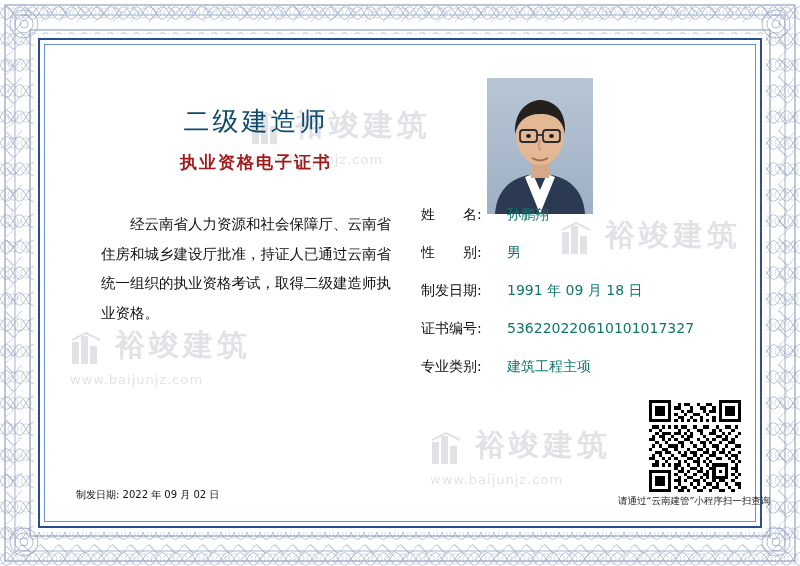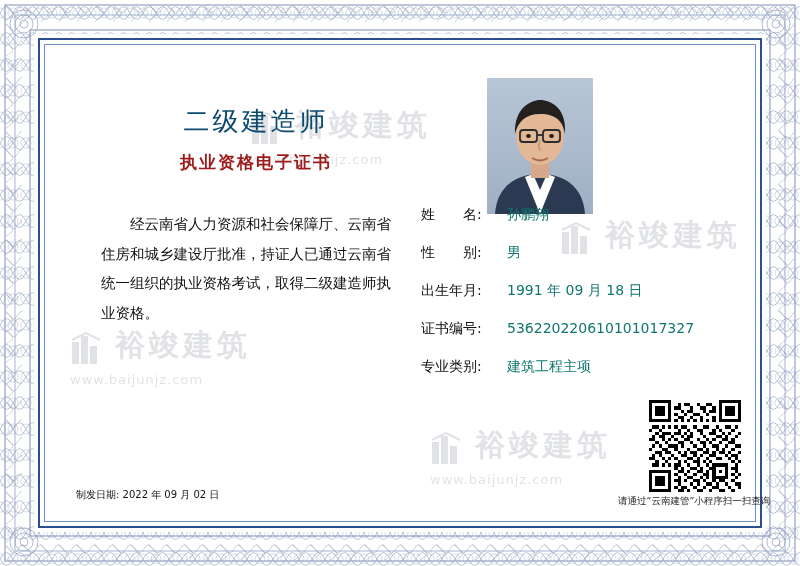--- a/index.html
+++ b/index.html
@@ -332,21 +332,21 @@
     <div class="fields">
       <div class="field-row">
         <span class="field-label">姓　　名:</span>
         <span class="field-value">孙鹏翔</span>
       </div>
       <div class="field-row">
         <span class="field-label">性　　别:</span>
         <span class="field-value">男</span>
       </div>
       <div class="field-row">
-        <span class="field-label">出生年月:</span>
+        <span class="field-label">制发日期:</span>
         <span class="field-value">1991 年 09 月 18 日</span>
       </div>
       <div class="field-row">
         <span class="field-label">证书编号:</span>
         <span class="field-value">536220220610101017327</span>
       </div>
       <div class="field-row">
         <span class="field-label">专业类别:</span>
         <span class="field-value">建筑工程主项</span>
       </div>

